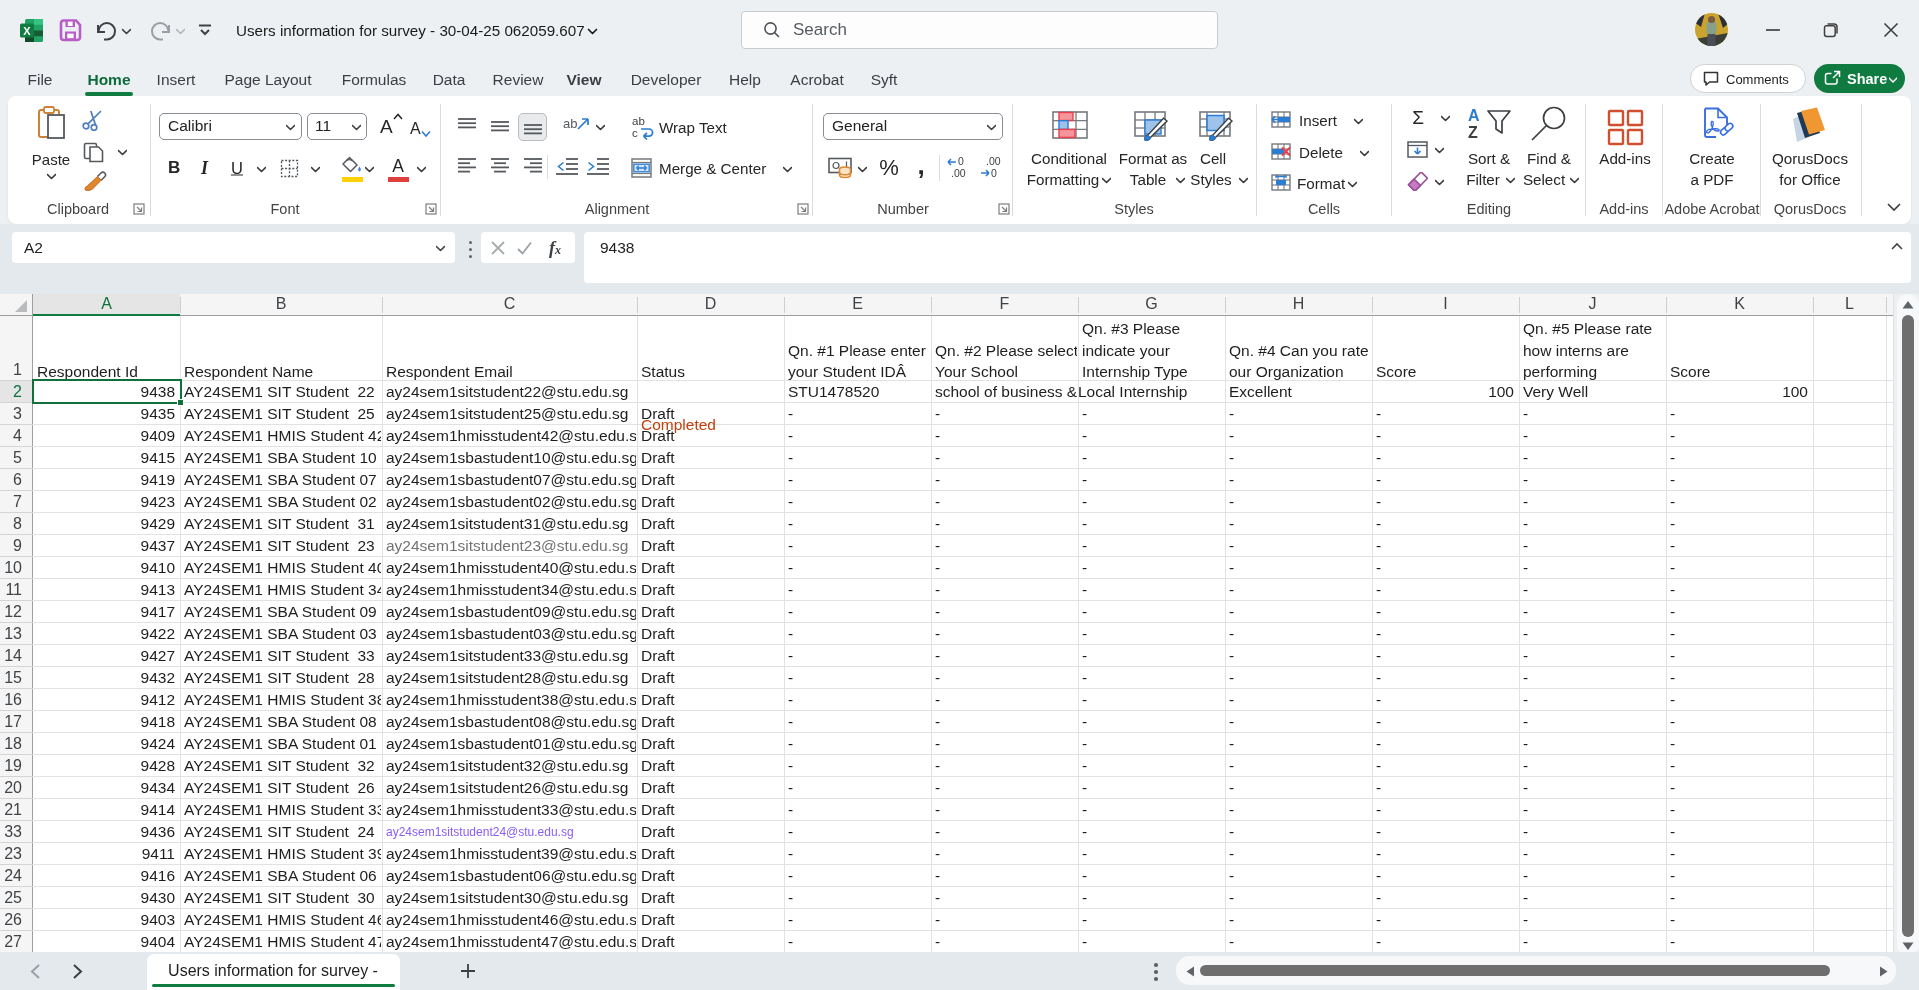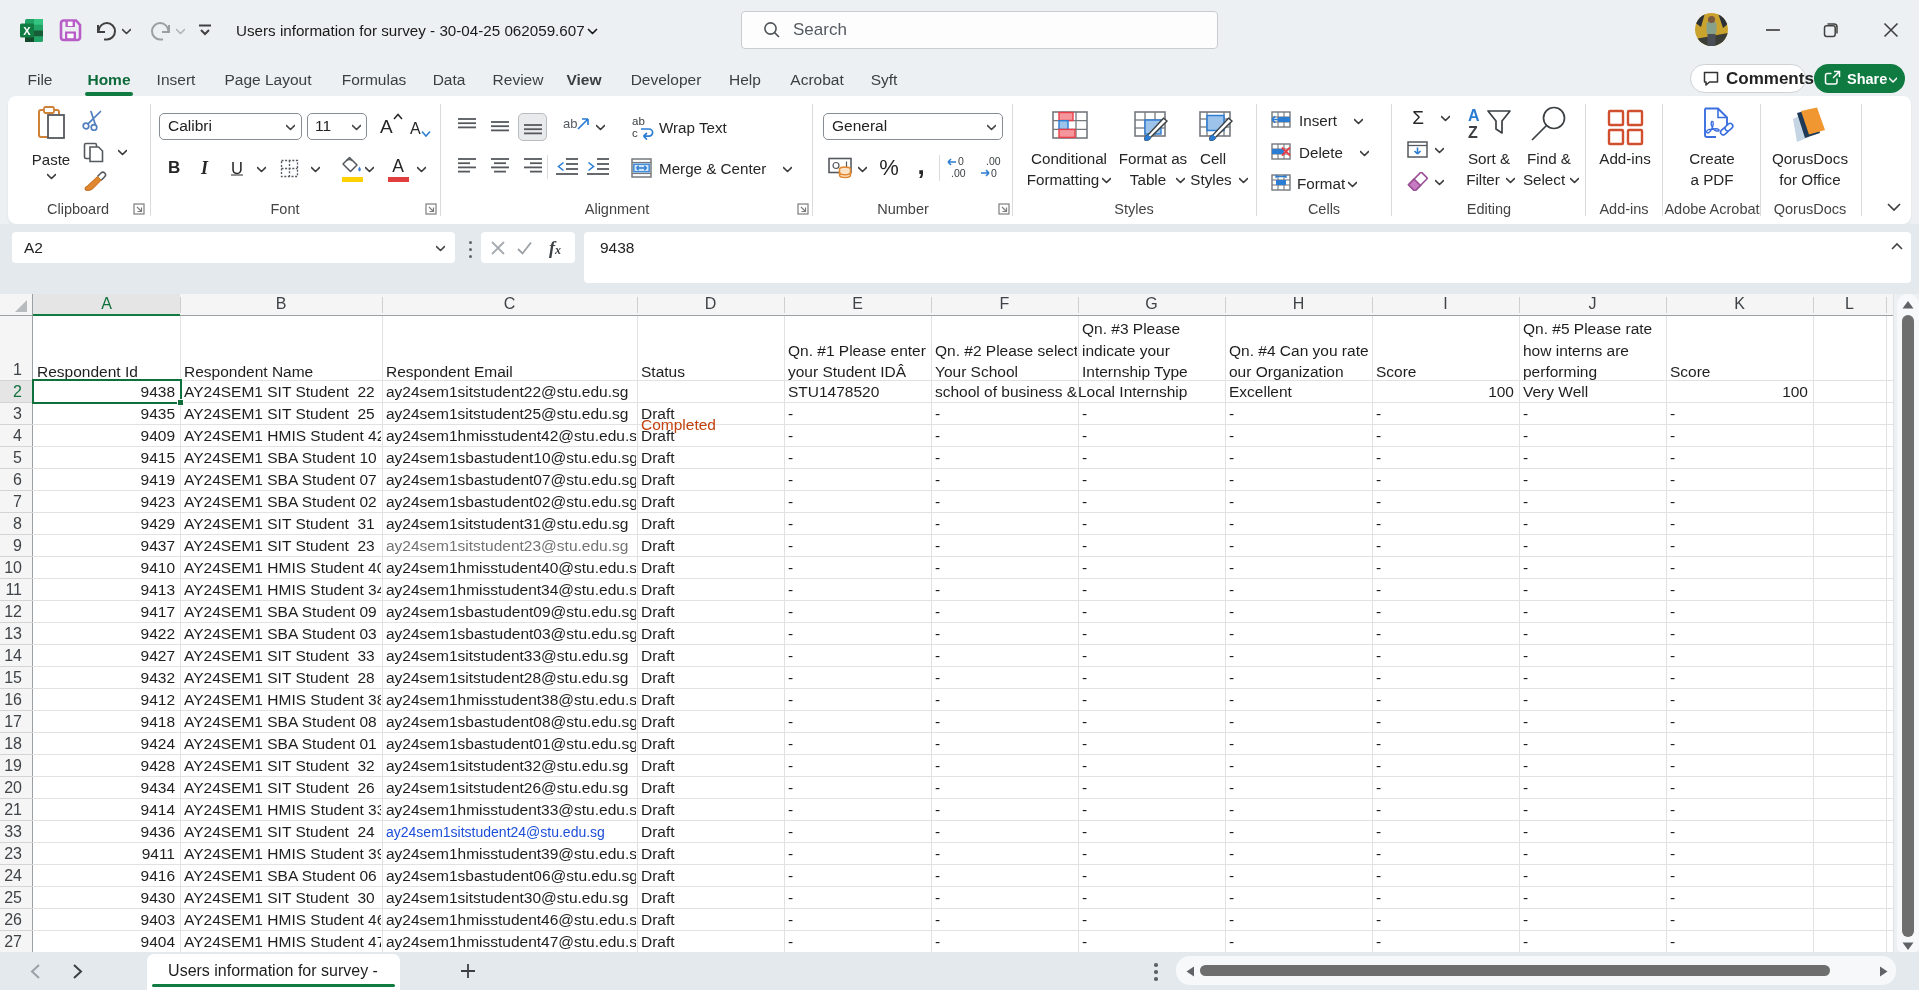--- a/index.html
+++ b/index.html
@@ -87,21 +87,21 @@
 <div style="left:584px;top:80px;transform:translate(-50%,-50%);font-size:15.5px;color:#3b3f44;font-weight:700;white-space:nowrap;">View</div>
 <div style="left:666px;top:80px;transform:translate(-50%,-50%);font-size:15.5px;color:#3b3f44;font-weight:400;white-space:nowrap;">Developer</div>
 <div style="left:745px;top:80px;transform:translate(-50%,-50%);font-size:15.5px;color:#3b3f44;font-weight:400;white-space:nowrap;">Help</div>
 <div style="left:817px;top:80px;transform:translate(-50%,-50%);font-size:15.5px;color:#3b3f44;font-weight:400;white-space:nowrap;">Acrobat</div>
 <div style="left:884px;top:80px;transform:translate(-50%,-50%);font-size:15.5px;color:#3b3f44;font-weight:400;white-space:nowrap;">Syft</div>
 <div style="left:85px;top:92px;width:48px;height:3.5px;background:#107c41;border-radius:2px;"></div>
 <div style="left:1690px;top:64px;width:116px;height:29px;background:#fff;border:1px solid #cfd2d5;border-radius:14.5px;"></div>
 <svg style="left:1703px;top:71px;" width="16" height="15" viewBox="0 0 16 15">
 <path d="M1.5 1.5 H14.5 V11 H6.5 L3 14 V11 H1.5 Z" fill="none" stroke="#333" stroke-width="1.5" stroke-linejoin="round"></path>
 </svg>
-<div style="left:1726px;top:79px;transform:translateY(-50%);font-size:17px;color:#222;font-weight:700;white-space:nowrap;">Comments</div>
+<div style="left:1726px;top:79px;transform:translateY(-50%);font-size:13px;color:#222;font-weight:400;white-space:nowrap;">Comments</div>
 <div style="left:1814px;top:64px;width:91px;height:29px;background:#0f7b41;border-radius:14.5px;"></div>
 <svg style="left:1823px;top:69px;" width="19" height="18" viewBox="0 0 19 18">
 <path d="M8.5 4.5 H4.5 a2 2 0 0 0-2 2 V13 a2 2 0 0 0 2 2 H12 a2 2 0 0 0 2-2 V9.5" fill="none" stroke="#fff" stroke-width="1.5"></path>
 <path d="M11 2.5 L16.5 2.5 L16.5 8 M16.5 2.5 L10 9" fill="none" stroke="#fff" stroke-width="1.5"></path>
 </svg>
 <div style="left:1847px;top:79px;transform:translateY(-50%);font-size:14.5px;color:#fff;font-weight:600;white-space:nowrap;">Share</div>
 <svg style="left:1889px;top:76px;" width="8" height="8" viewBox="0 0 8 8">
     <path d="M 0 2 L 4 6 L 8 2" fill="none" stroke="#fff" stroke-width="1.5" stroke-linecap="round" stroke-linejoin="round"></path>
   </svg>
 <div style="left:8px;top:96px;width:1903px;height:128px;background:#ffffff;border-radius:8px;box-shadow:0 1px 2px rgba(0,0,0,0.08);"></div>
@@ -847,21 +847,21 @@
 <div class="cell" style="left:637px;top:800px;width:146px;height:21px;font-size:15.5px;color:#1e1e1e;line-height:20px;padding-left:4px;">Draft</div>
 <div class="cell" style="left:784px;top:800px;width:146px;height:21px;font-size:15.5px;color:#1e1e1e;line-height:20px;padding-left:4px;">-</div>
 <div class="cell" style="left:931px;top:800px;width:146px;height:21px;font-size:15.5px;color:#1e1e1e;line-height:20px;padding-left:4px;">-</div>
 <div class="cell" style="left:1078px;top:800px;width:146px;height:21px;font-size:15.5px;color:#1e1e1e;line-height:20px;padding-left:4px;">-</div>
 <div class="cell" style="left:1225px;top:800px;width:146px;height:21px;font-size:15.5px;color:#1e1e1e;line-height:20px;padding-left:4px;">-</div>
 <div class="cell" style="left:1372px;top:800px;width:146px;height:21px;font-size:15.5px;color:#1e1e1e;line-height:20px;padding-left:4px;">-</div>
 <div class="cell" style="left:1519px;top:800px;width:146px;height:21px;font-size:15.5px;color:#1e1e1e;line-height:20px;padding-left:4px;">-</div>
 <div class="cell" style="left:1666px;top:800px;width:146px;height:21px;font-size:15.5px;color:#1e1e1e;line-height:20px;padding-left:4px;">-</div>
 <div class="cell" style="left:33px;top:822px;width:146px;height:21px;font-size:15.5px;color:#1e1e1e;line-height:20px;padding-right:4px;text-align:right;">9436</div>
 <div class="cell" style="left:180px;top:822px;width:201px;height:21px;font-size:15.5px;color:#1e1e1e;line-height:20px;padding-left:4px;">AY24SEM1 SIT Student  24</div>
-<div class="cell" style="left:382px;top:822px;width:254px;height:27px;font-size:14px;color:#1d4ed8;line-height:20px;padding-left:4px;">ay24sem1sitstudent24@stu.edu.sg</div>
+<div class="cell" style="left:382px;top:822px;width:254px;height:27px;font-size:12px;color:#8b5cf6;line-height:20px;padding-left:4px;">ay24sem1sitstudent24@stu.edu.sg</div>
 <div class="cell" style="left:637px;top:822px;width:146px;height:21px;font-size:15.5px;color:#1e1e1e;line-height:20px;padding-left:4px;">Draft</div>
 <div class="cell" style="left:784px;top:822px;width:146px;height:21px;font-size:15.5px;color:#1e1e1e;line-height:20px;padding-left:4px;">-</div>
 <div class="cell" style="left:931px;top:822px;width:146px;height:21px;font-size:15.5px;color:#1e1e1e;line-height:20px;padding-left:4px;">-</div>
 <div class="cell" style="left:1078px;top:822px;width:146px;height:21px;font-size:15.5px;color:#1e1e1e;line-height:20px;padding-left:4px;">-</div>
 <div class="cell" style="left:1225px;top:822px;width:146px;height:21px;font-size:15.5px;color:#1e1e1e;line-height:20px;padding-left:4px;">-</div>
 <div class="cell" style="left:1372px;top:822px;width:146px;height:21px;font-size:15.5px;color:#1e1e1e;line-height:20px;padding-left:4px;">-</div>
 <div class="cell" style="left:1519px;top:822px;width:146px;height:21px;font-size:15.5px;color:#1e1e1e;line-height:20px;padding-left:4px;">-</div>
 <div class="cell" style="left:1666px;top:822px;width:146px;height:21px;font-size:15.5px;color:#1e1e1e;line-height:20px;padding-left:4px;">-</div>
 <div class="cell" style="left:33px;top:844px;width:146px;height:21px;font-size:15.5px;color:#1e1e1e;line-height:20px;padding-right:4px;text-align:right;">9411</div>
 <div class="cell" style="left:180px;top:844px;width:201px;height:21px;font-size:15.5px;color:#1e1e1e;line-height:20px;padding-left:4px;">AY24SEM1 HMIS Student 39</div>

